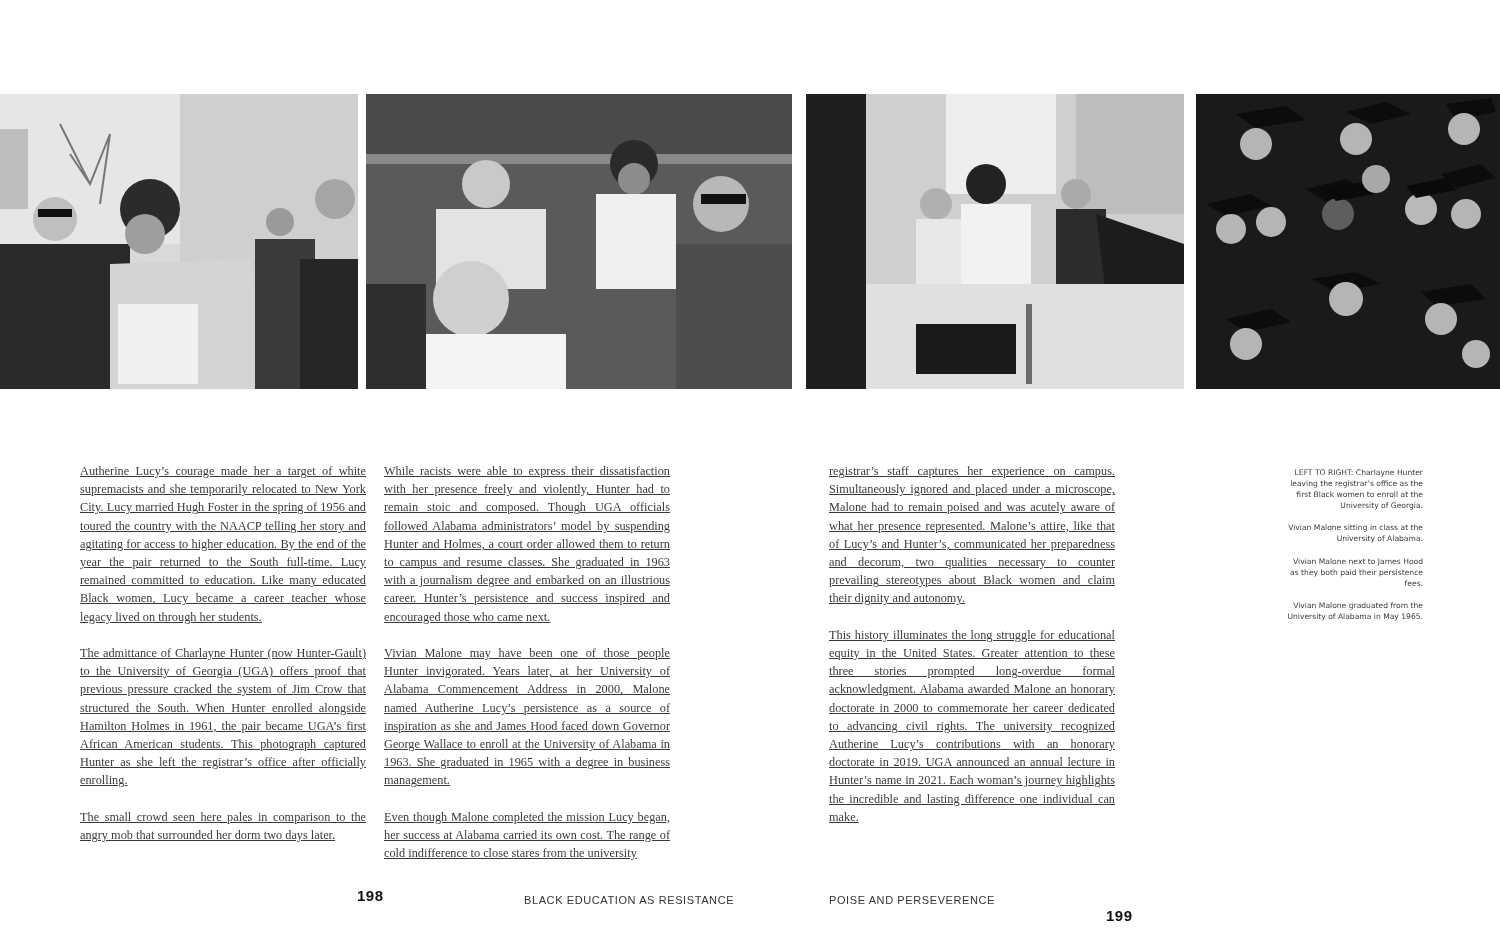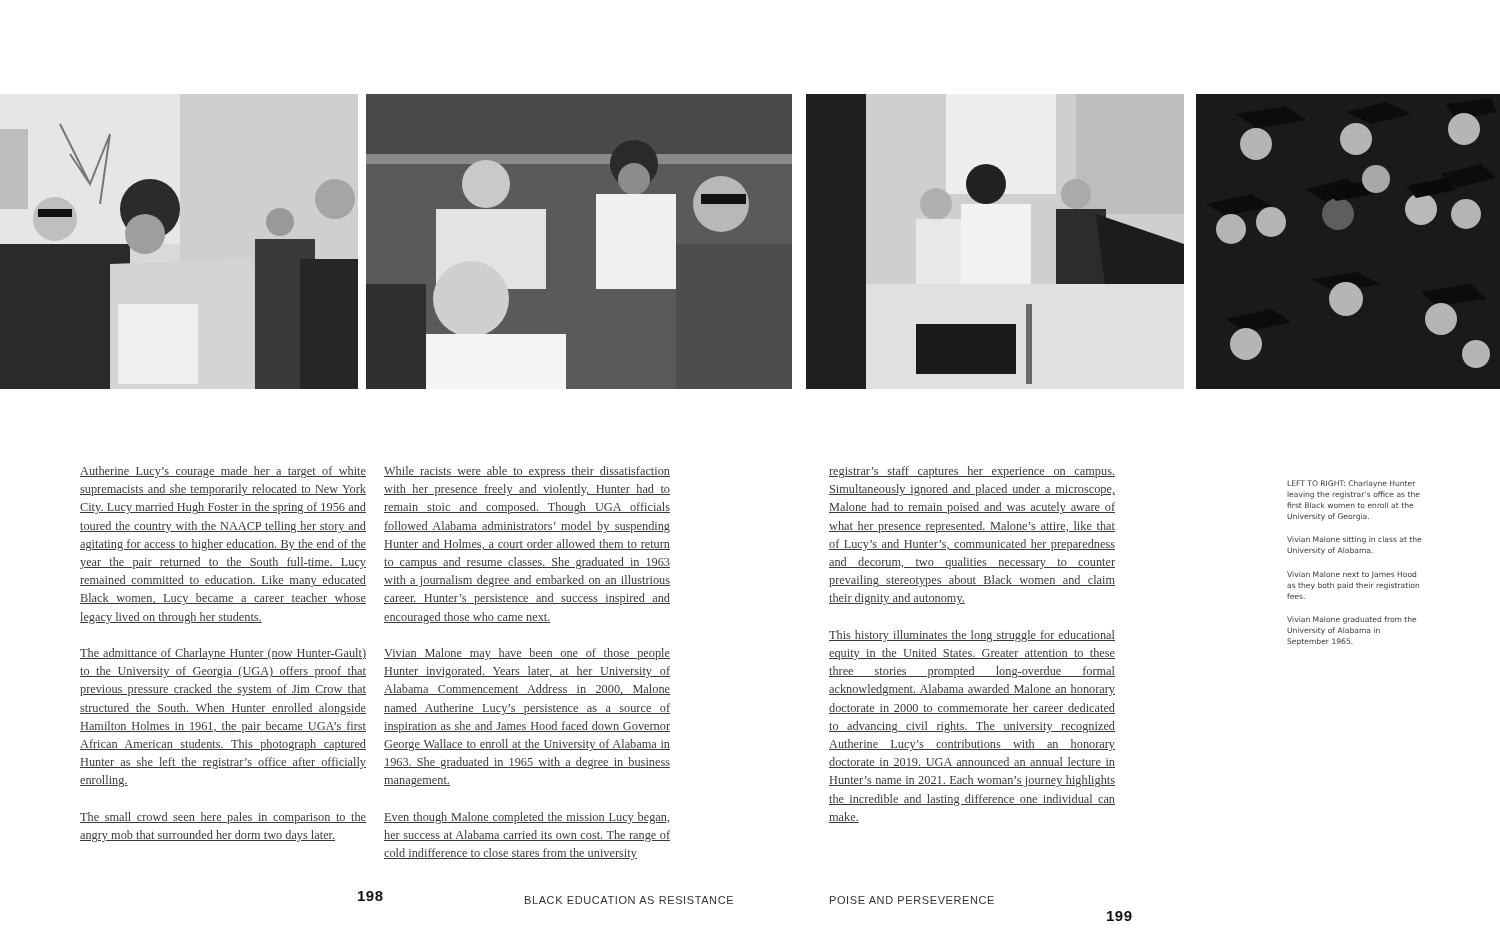--- a/index.html
+++ b/index.html
@@ -47,21 +47,21 @@
     .captions {
       position: absolute;
       left: 1287px;
       top: 466px;
       width: 136px;
       font-family: "DejaVu Sans", "Liberation Sans", sans-serif;
       font-size: 7.6px;
       line-height: 11.1px;
       color: #3a3a3a;
     }
-    .captions p { margin: 12px 0 11px 0; }
+    .captions p { margin: 1px 0 11px 0; text-align: right; }
 
     .folio {
       position: absolute;
       top: 887px;
       font-family: Liberation Sans, sans-serif;
       font-weight: bold;
       font-size: 15px;
       letter-spacing: 0.5px;
       color: #111;
     }
@@ -188,20 +188,20 @@
 </div>
 
 <div class="col" id="col-3">
   <p>registrar’s staff captures her experience on campus. Simultaneously ignored and placed under a microscope, Malone had to remain poised and was acutely aware of what her presence represented. Malone’s attire, like that of Lucy’s and Hunter’s, communicated her preparedness and decorum, two qualities necessary to counter prevailing stereotypes about Black women and claim their dignity and autonomy.</p>
   <p>This history illuminates the long struggle for educational equity in the United States. Greater attention to these three stories prompted long-overdue formal acknowledgment. Alabama awarded Malone an honorary doctorate in 2000 to commemorate her career dedicated to advancing civil rights. The university recognized Autherine Lucy’s contributions with an honorary doctorate in 2019. UGA announced an annual lecture in Hunter’s name in 2021. Each woman’s journey highlights the incredible and lasting difference one individual can make.</p>
 </div>
 
 <div class="captions">
   <p>LEFT TO RIGHT: Charlayne Hunter leaving the registrar’s office as the first Black women to enroll at the University of Georgia.</p>
   <p>Vivian Malone sitting in class at the University of Alabama.</p>
-  <p>Vivian Malone next to James Hood as they both paid their registration fees.</p>
-  <p>Vivian Malone graduated from the University of Alabama in September 1965.</p>
+  <p>Vivian Malone next to James Hood as they both paid their persistence fees.</p>
+  <p>Vivian Malone graduated from the University of Alabama in May 1965.</p>
 </div>
 
 <div class="folio" id="folio-left">198</div>
 <div class="running-head" id="rh-left">BLACK EDUCATION AS RESISTANCE</div>
 <div class="running-head" id="rh-right">POISE AND PERSEVERENCE</div>
 <div class="folio" id="folio-right">199</div>
 
 </body></html>

